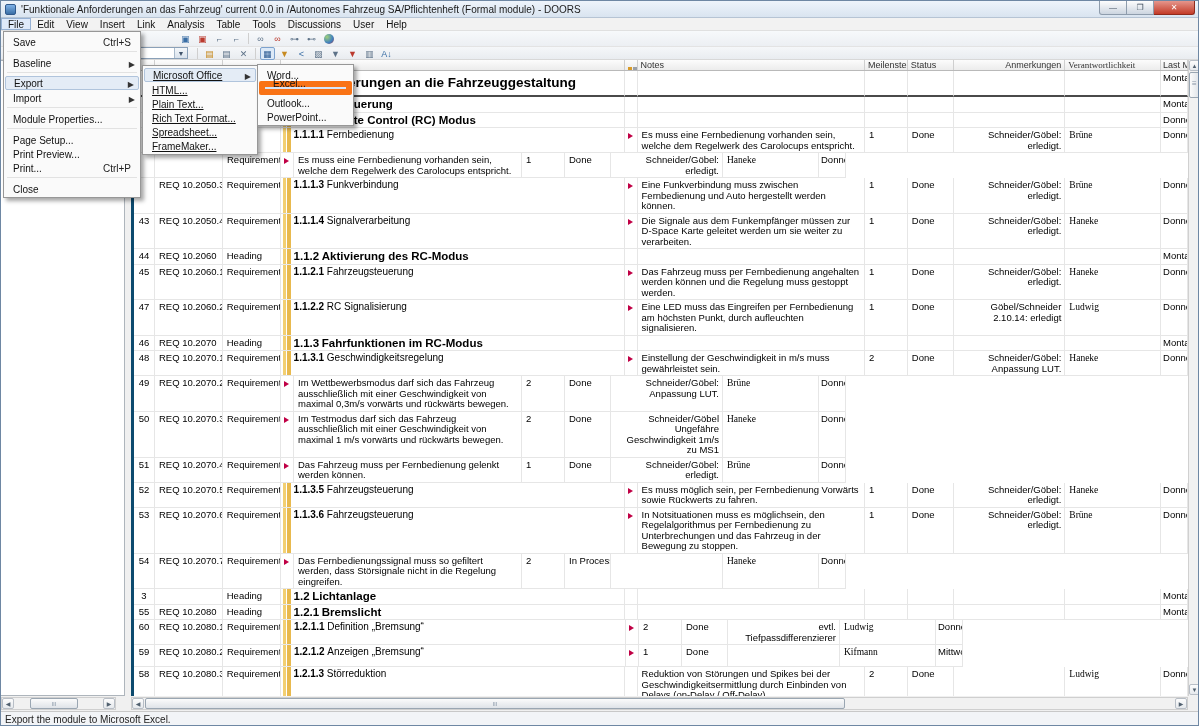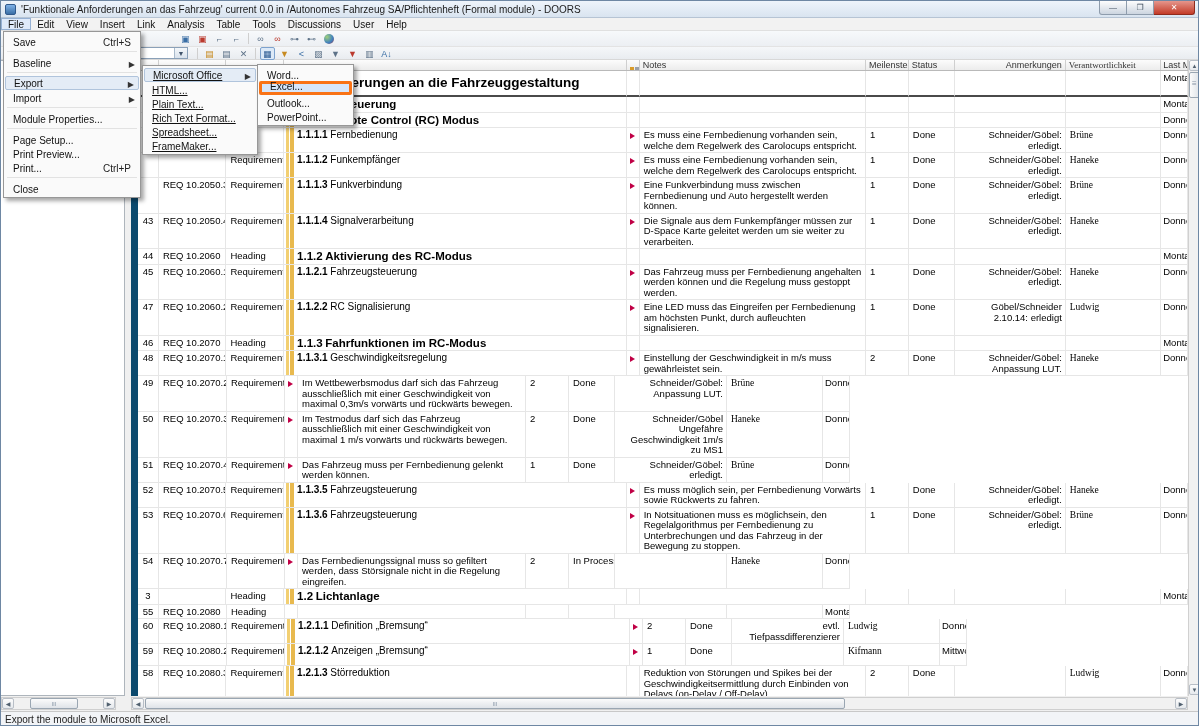--- a/index.html
+++ b/index.html
@@ -45,21 +45,21 @@
     border:1px solid #8aa0b8;display:flex;align-items:center;font-size:9.5px;color:#222;}
   #levelcombo .cval{flex:1;padding-left:4px;white-space:nowrap;overflow:hidden;}
   #levelcombo .cbtn{width:13px;height:100%;background:linear-gradient(#f4f7fa,#d9e2ec);
     border-left:1px solid #a9bacb;font-size:7px;color:#40536a;display:flex;align-items:center;justify-content:center;}
   #t2icons{position:absolute;left:193px;top:0;height:13px;display:flex;align-items:center;}
   
   #workspace{position:absolute;left:0;top:59px;width:1199px;height:636px;background:#f0f0f0;}
   #leftpane{position:absolute;left:0;top:0;width:124px;height:636px;background:#fff;
     border:1px solid #aeb5bc;border-left:none;}
   #tablearea{position:absolute;left:130px;top:0;width:1057px;height:636px;background:#fff;overflow:hidden;
-    border-left:7px solid #0c4a6e;}
+    border-left:3px solid #0c4a6e;}
   #vscroll{position:absolute;left:1187px;top:0;width:12px;height:636px;background:#f1f1f1;border-left:1px solid #d0d0d0;}
   .sbtn{position:absolute;left:0;width:11px;height:11px;background:linear-gradient(#fcfcfc,#e6e9ed);
     border:1px solid #b8bec6;border-radius:2px;font-size:6px;color:#51606f;
     display:flex;align-items:center;justify-content:center;}
   #vthumb{position:absolute;left:0;top:12px;width:11px;height:26px;background:linear-gradient(90deg,#fbfbfb,#dfe3e8);
     border:1px solid #9aa6b2;border-radius:2px;}
   #vthumb:after{content:"≡";position:absolute;left:2px;top:6px;font-size:8px;color:#8795a5;}
   
   #thead{display:flex;height:11px;background:linear-gradient(#fcfcfc,#ececec);border-bottom:1px solid #b9b9b9;}
   .th{font-size:9px;color:#333;padding:0 3px;border-right:1px solid #cfcfcf;white-space:nowrap;overflow:hidden;}
@@ -106,21 +106,21 @@
   #statusbar{position:absolute;left:0;top:710px;width:1199px;height:16px;background:#f2f4f7;
     border-top:1px solid #c8c8c8;display:flex;align-items:center;font-size:10px;color:#222;padding-left:4px;}
   
   .pmenu{position:absolute;background:#fafafa;border:1px solid #979797;
     box-shadow:3px 3px 4px rgba(0,0,0,.35);padding:2px 1px;z-index:50;font-size:10px;color:#111;}
   .mi{height:14px;display:flex;align-items:flex-end;padding:0 8px;position:relative;}
   .mi .lab{flex:1;white-space:nowrap;}
   .mi .accel{margin-left:18px;color:#222;}
   .mi .arrow{position:absolute;right:4px;font-size:8px;color:#333;}
   .mi.open{background:#e4ecf6;border:1px solid #b0c4dc;border-radius:2px;height:14px;}
-  .mi.hov{background:#d6e6fa;border:3px solid #f97316;border-radius:2px;}
+  .mi.hov{background:#d6e6fa;border:6px solid #f97316;border-radius:2px;}
   .msep{border-top:1px solid #e2e2e2;margin:3px 2px;}
   #filemenu{left:2px;top:30px;width:138px;}
   #exportmenu{left:141px;top:64px;width:116px;z-index:51;text-decoration:underline;}
   #officemenu{left:256px;top:63px;width:97px;z-index:52;}
 </style>
 </head>
 <body>
 
 <div id="win">
 
@@ -271,24 +271,20 @@
             <div class="c c-st">Done</div>
             <div class="c c-an">Schneider/Göbel: erledigt.</div>
             <div class="c c-vr">Brüne</div>
             <div class="c c-lm">Donne</div>
           </div>
 
           <div class="trow req">
             <div class="c c-id"></div>
             <div class="c c-req"></div>
             <div class="c c-type">Requirement</div>
-            <div class="c c-main">
-              <span class="ybar"></span>
-              <span class="obj"><b>1.1.1.2</b> <span>Funkempfänger</span></span>
-            </div>
             <div class="c c-flag"><span class="flag on"></span></div>
             <div class="c c-note">Es muss eine Fernbedienung vorhanden sein, welche dem Regelwerk des Carolocups entspricht.</div>
             <div class="c c-ms">1</div>
             <div class="c c-st">Done</div>
             <div class="c c-an">Schneider/Göbel: erledigt.</div>
             <div class="c c-vr">Haneke</div>
             <div class="c c-lm">Donne</div>
           </div>
 
           <div class="trow req">
@@ -512,20 +508,24 @@
             <div class="c c-st"></div>
             <div class="c c-an"></div>
             <div class="c c-vr"></div>
             <div class="c c-lm">Monta</div>
           </div>
 
           <div class="trow h3">
             <div class="c c-id">55</div>
             <div class="c c-req">REQ 10.2080</div>
             <div class="c c-type">Heading</div>
+            <div class="c c-main">
+              <span class="ybar"></span>
+              <span class="obj"><b>1.2.1</b> <span>Bremslicht</span></span>
+            </div>
             <div class="c c-flag"><span class="flag off"></span></div>
             <div class="c c-note"></div>
             <div class="c c-ms"></div>
             <div class="c c-st"></div>
             <div class="c c-an"></div>
             <div class="c c-vr"></div>
             <div class="c c-lm">Monta</div>
           </div>
 
           <div class="trow req">

